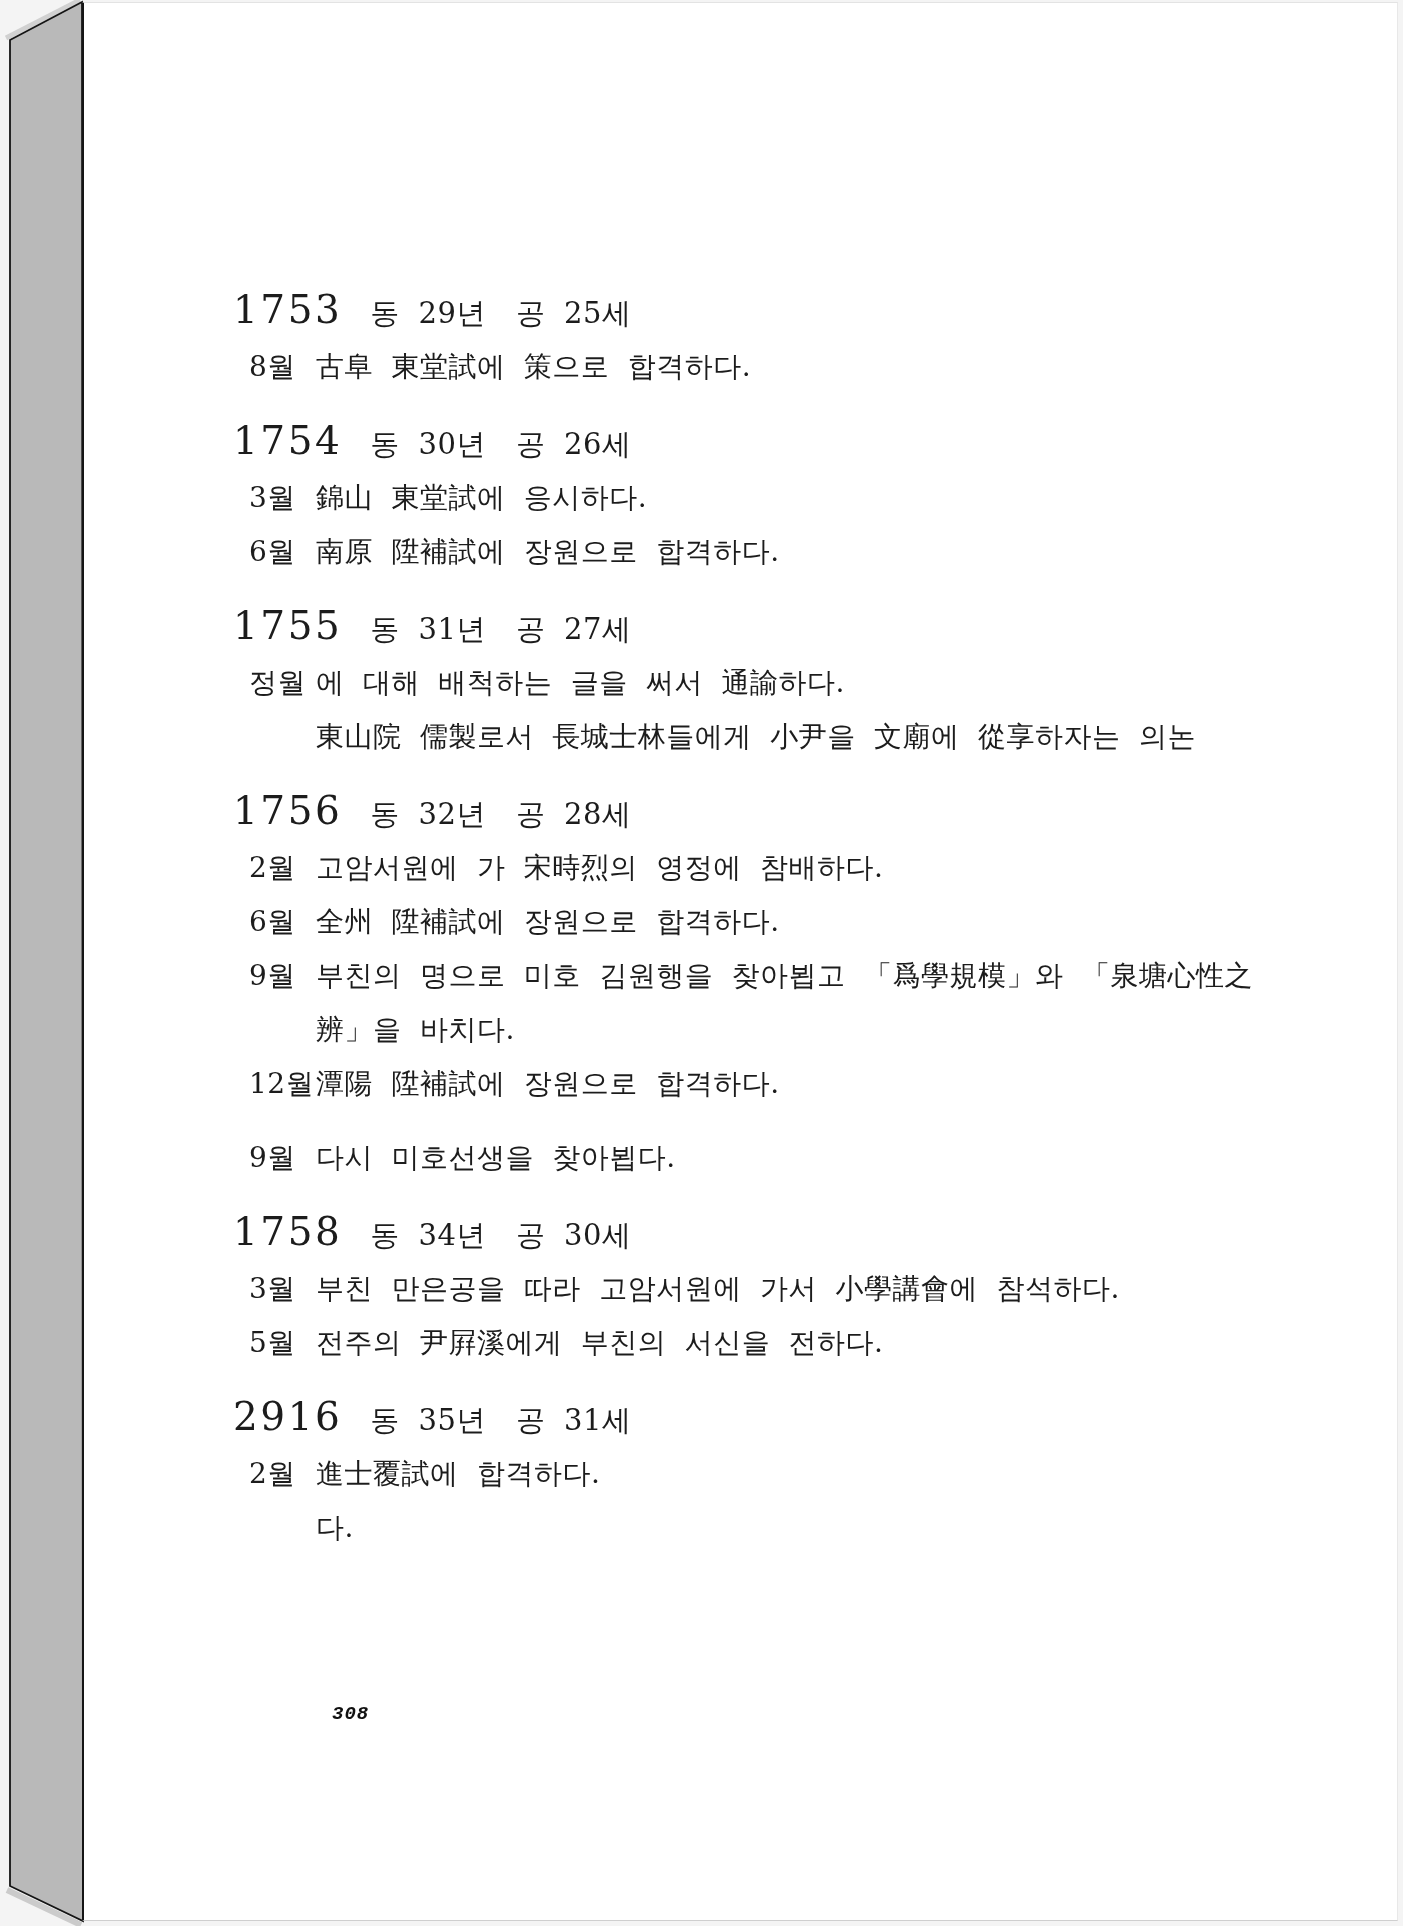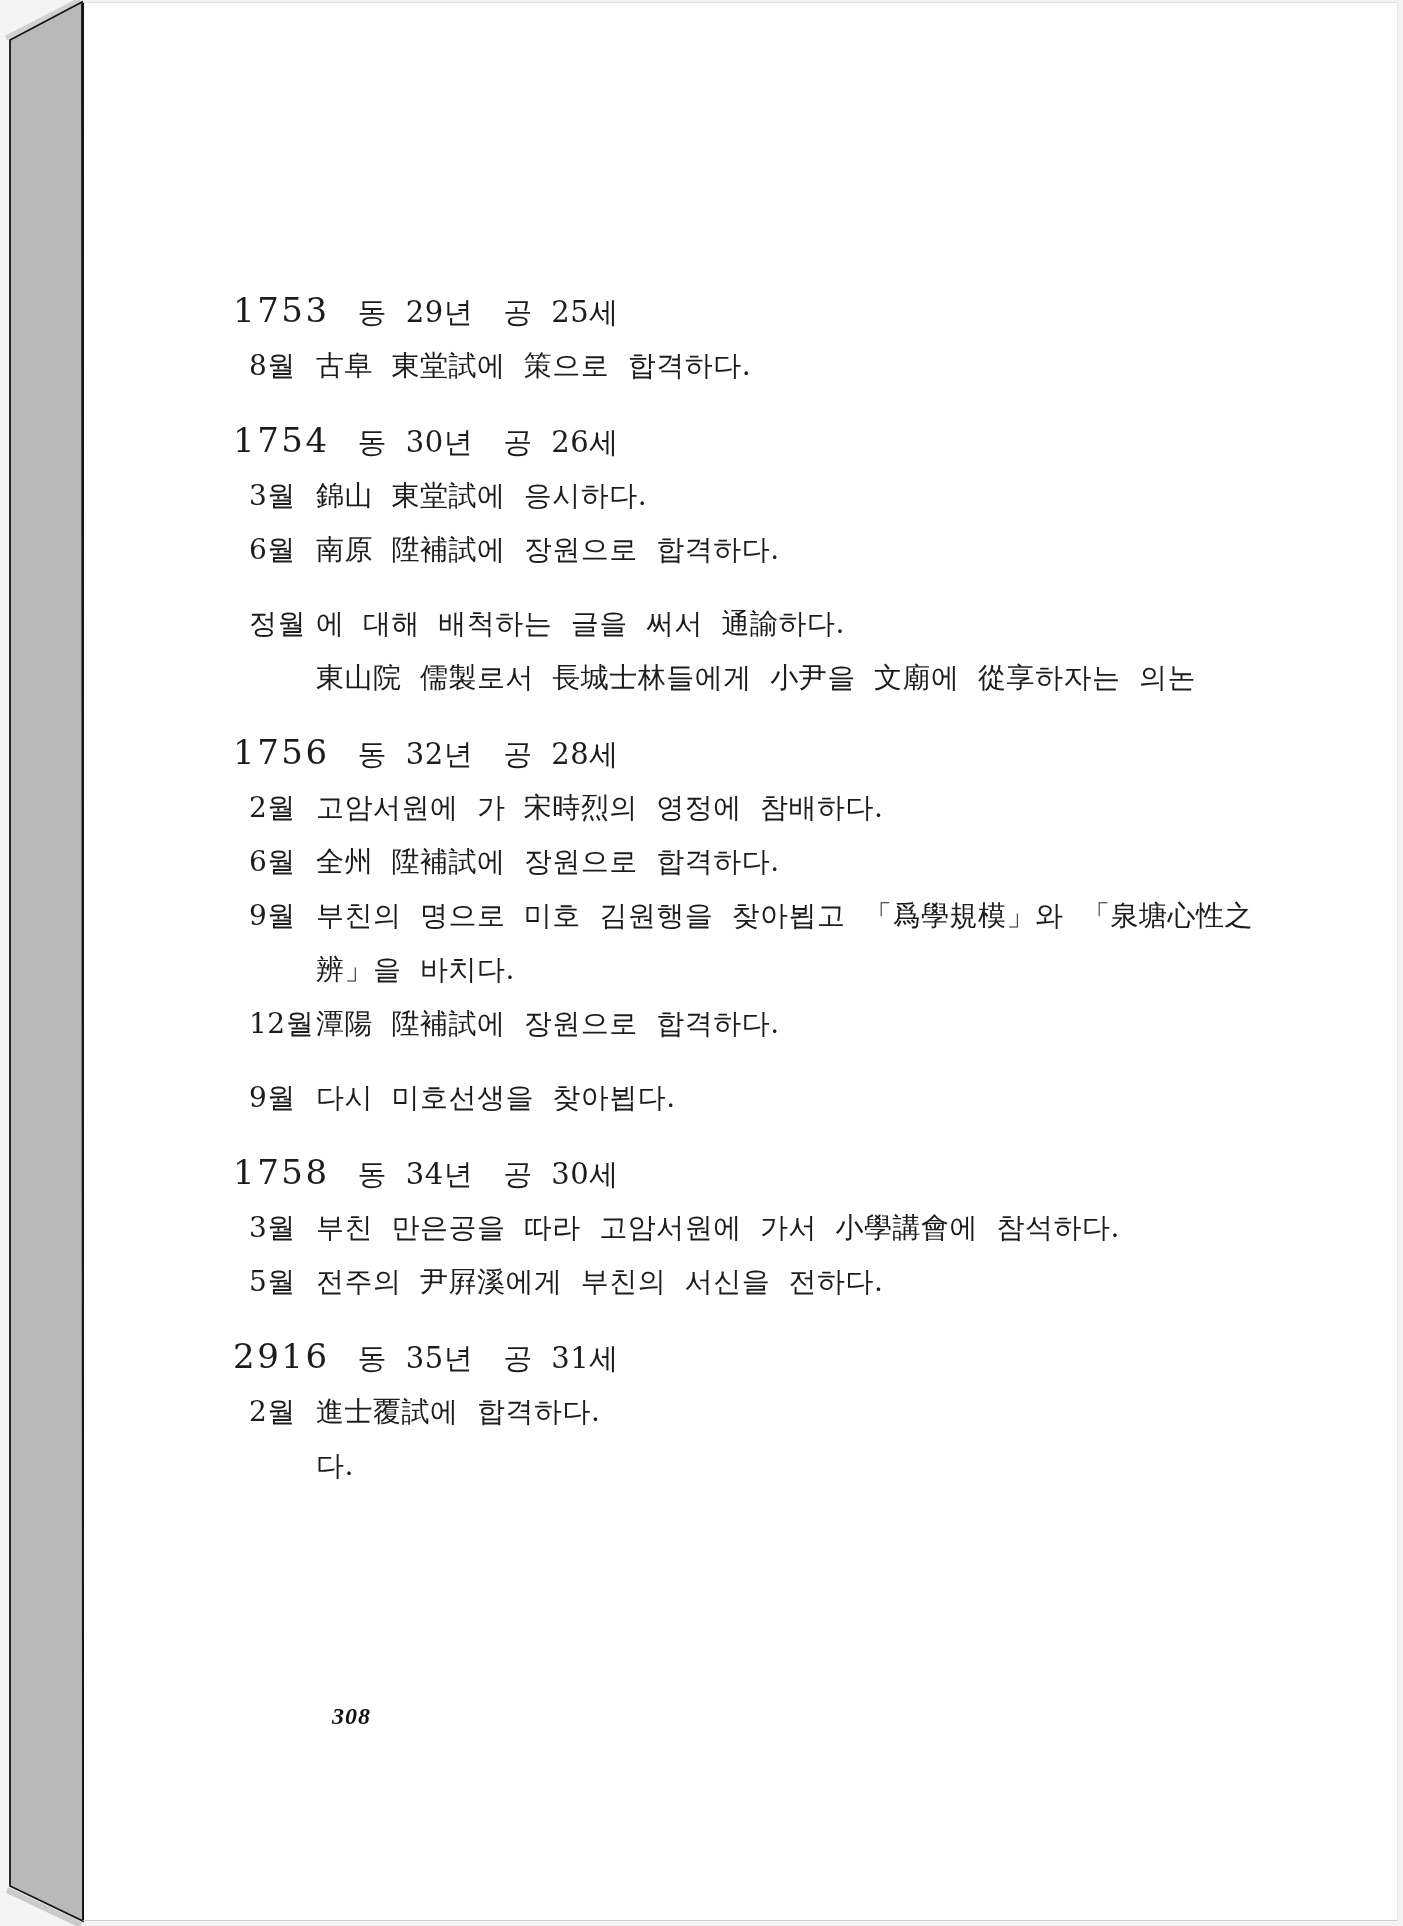--- a/index.html
+++ b/index.html
@@ -21,31 +21,31 @@
     box-sizing:border-box;
   }
   .content{
     position:absolute;left:149px;top:280px;width:920px;
     font-size:28px;line-height:54px;
     word-spacing:9px;letter-spacing:0.5px;
   }
   .section{margin-top:20px;}
   .section:first-child{margin-top:0;}
   .heading{display:flex;align-items:baseline;line-height:54px;white-space:nowrap;}
-  .year{font-size:34px;letter-spacing:2.5px;margin-right:28px;}
+  .year{font-size:39px;letter-spacing:2.5px;margin-right:28px;}
   .era{font-size:29px;margin-right:30px;}
   .age{font-size:29px;}
   .entry{display:flex;align-items:flex-start;margin-left:16px;}
   .month{width:67px;flex-shrink:0;white-space:nowrap;}
   .lines{flex:1;min-width:0;}
   .line{white-space:nowrap;}
   .page-number{
     position:absolute;left:248px;top:1700px;
-    font-family:Liberation Serif, serif;
-    font-size:24px;font-weight:bold;font-style:italic;
+    font-family:Liberation Mono, monospace;
+    font-size:19px;font-weight:bold;font-style:italic;
     letter-spacing:1px;color:#111;
   }
 </style>
 </head>
 <body>
 
 <div class="scene">
 
   <svg class="spine-svg" viewBox="0 0 1403 1926" xmlns="http://www.w3.org/2000/svg">
 
@@ -84,20 +84,25 @@
             </div>
   </div>
           <div class="entry">
     <span class="month">6월</span>
     <div class="lines">
               <div class="line">南原 陞補試에 장원으로 합격하다.</div>
             </div>
   </div>
         </section>
         <section class="section">
+    <div class="heading">
+      <span class="year">1755</span>
+      <span class="era">동 31년</span>
+      <span class="age">공 27세</span>
+    </div>
   <div class="entry">
     <span class="month">정월</span>
     <div class="lines">
               <div class="line">에 대해 배척하는 글을 써서 通諭하다.</div>
               <div class="line">東山院 儒製로서 長城士林들에게 小尹을 文廟에 從享하자는 의논</div>
             </div>
   </div>
         </section>
         <section class="section">
     <div class="heading">

